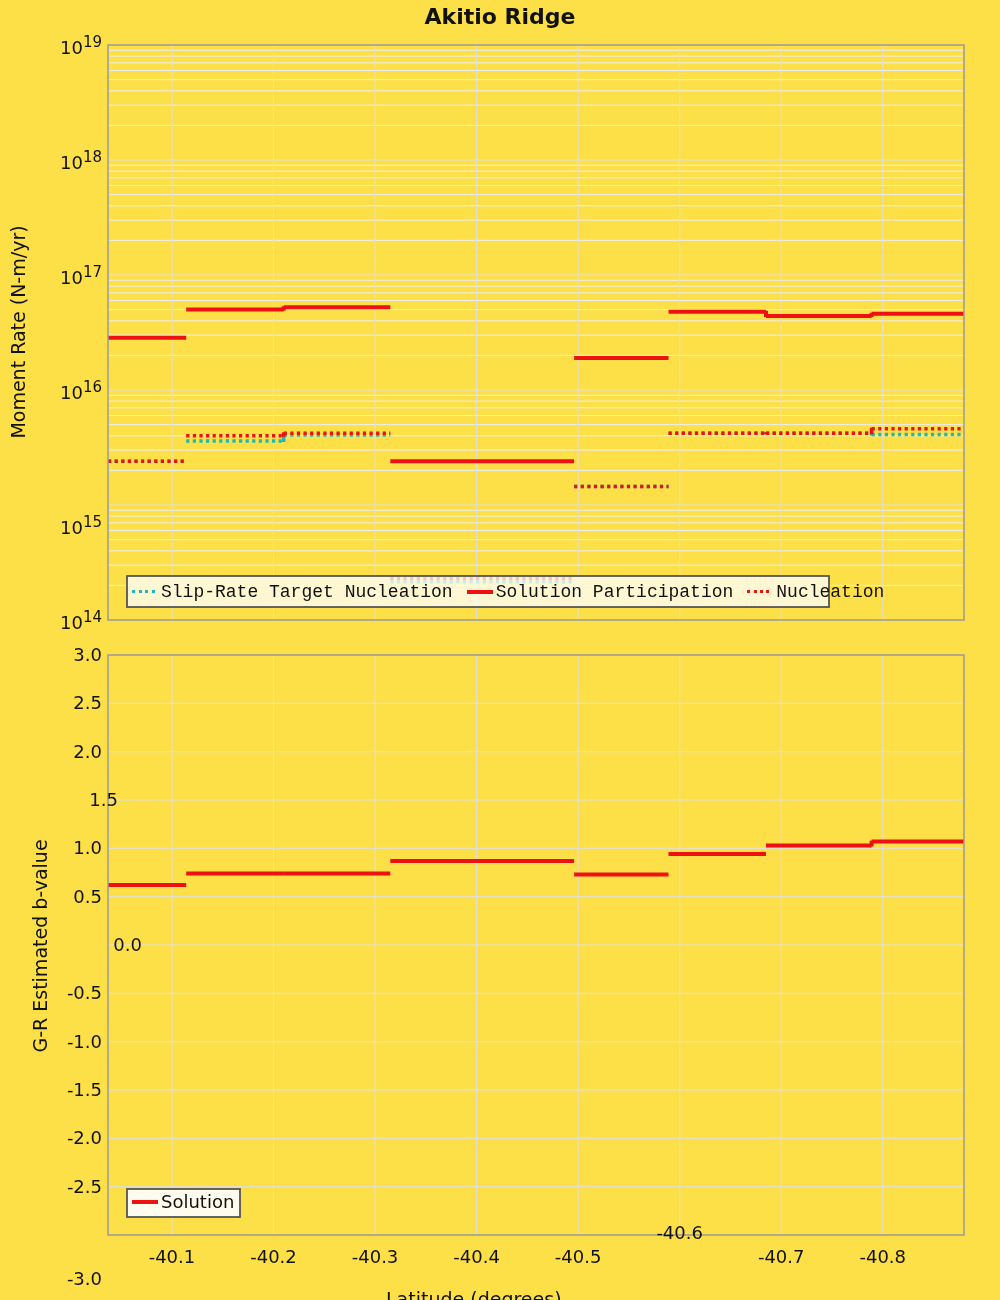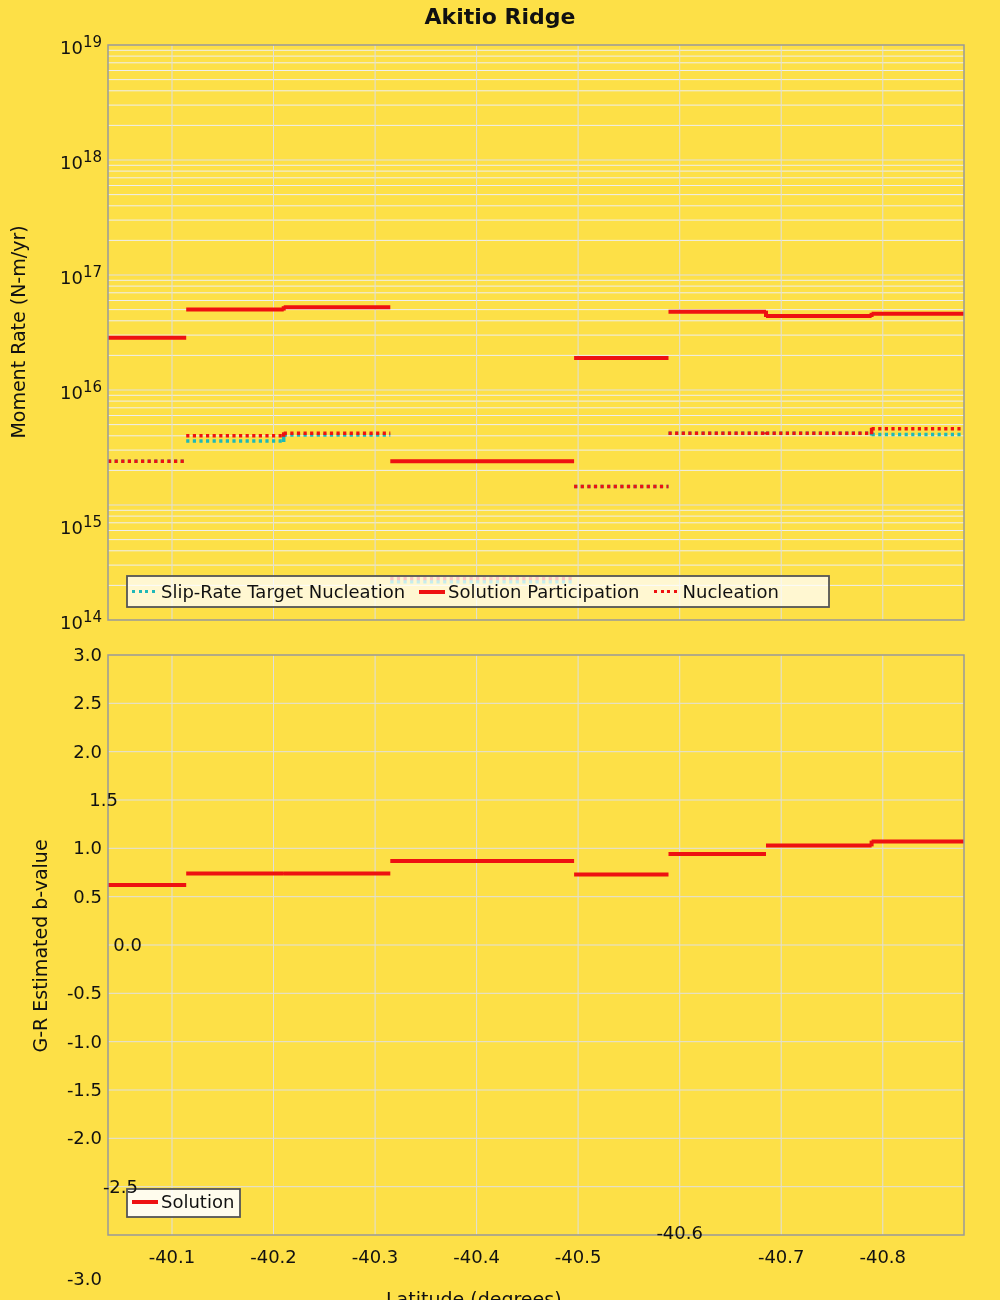--- a/index.html
+++ b/index.html
@@ -9,21 +9,21 @@
   .abs{position:absolute;}
   #chart-title{left:0;top:4px;width:1000px;text-align:center;font-size:22px;font-weight:bold;}
   .ylab{width:320px;height:26px;text-align:center;font-size:19px;transform:rotate(-90deg);}
   #ylabel-top{left:-140px;top:319px;}
   #ylabel-bottom{left:-118px;top:933px;}
   #xlabel{left:386px;top:1260px;width:300px;font-size:19px;margin-top:28px;}
   .ytick{width:102px;text-align:right;font-size:18px;line-height:22px;white-space:nowrap;}
   .ytick sup{font-size:15px;}
   .xtick{width:80px;text-align:center;font-size:18px;}
   .legend{display:flex;align-items:center;font-size:18px;white-space:nowrap;}
-  #legend-top{left:127px;top:576px;width:702px;height:31px;padding-left:5px;box-sizing:border-box;}
+  #legend-top{left:127px;top:576px;width:702px;height:31px;padding-left:5px;box-sizing:border-box;font-family:Liberation Mono, monospace;}
   #legend-bottom{left:127px;top:1189px;width:113px;height:25px;padding-left:5px;box-sizing:border-box;}
   .sw{display:inline-block;width:26px;height:4px;flex:0 0 auto;margin-right:3px;}
   .sw.solid-red{background:var(--red);}
   .sw.dot-red{background:repeating-linear-gradient(90deg,var(--red) 0 3px,transparent 3px 6.5px);height:3.5px;}
   .sw.dot-teal{background:repeating-linear-gradient(90deg,var(--teal) 0 3px,transparent 3px 6.5px);height:3.5px;}
   .legend .lt{margin-right:14px;}
   .legend .lt:last-child{margin-right:0;}
 </style>
 </head>
 <body>
@@ -167,21 +167,21 @@
       <div class="abs ytick" style="left: 0px; top: 692.333px;">2.5</div>
       <div class="abs ytick" style="left: 0px; top: 740.667px;">2.0</div>
       <div class="abs ytick" style="left: 0px; top: 789px; margin-left: 16px;">1.5</div>
       <div class="abs ytick" style="left: 0px; top: 837.333px;">1.0</div>
       <div class="abs ytick" style="left: 0px; top: 885.667px;">0.5</div>
       <div class="abs ytick" style="left: 0px; top: 934px; margin-left: 40px;">0.0</div>
       <div class="abs ytick" style="left: 0px; top: 982.333px;">-0.5</div>
       <div class="abs ytick" style="left: 0px; top: 1030.67px;">-1.0</div>
       <div class="abs ytick" style="left: 0px; top: 1079px;">-1.5</div>
       <div class="abs ytick" style="left: 0px; top: 1127.33px;">-2.0</div>
-      <div class="abs ytick" style="left: 16px; top: 1175.67px; padding-left: 20px;">-2.5</div>
+      <div class="abs ytick" style="left: 0px; top: 1175.67px;">-2.5</div>
       <div class="abs ytick" style="left: 0px; top: 1268px;">-3.0</div>
       <div class="abs xtick" style="left: 131.972px; top: 1246px;">-40.1</div>
       <div class="abs xtick" style="left: 233.514px; top: 1246px;">-40.2</div>
       <div class="abs xtick" style="left: 335.056px; top: 1246px;">-40.3</div>
       <div class="abs xtick" style="left: 436.598px; top: 1246px;">-40.4</div>
       <div class="abs xtick" style="left: 538.14px; top: 1246px;">-40.5</div>
       <div class="abs xtick" style="left: 639.682px; top: 1222px;">-40.6</div>
       <div class="abs xtick" style="left: 741.224px; top: 1246px;">-40.7</div>
       <div class="abs xtick" style="left: 842.766px; top: 1246px;">-40.8</div>
     </div>

